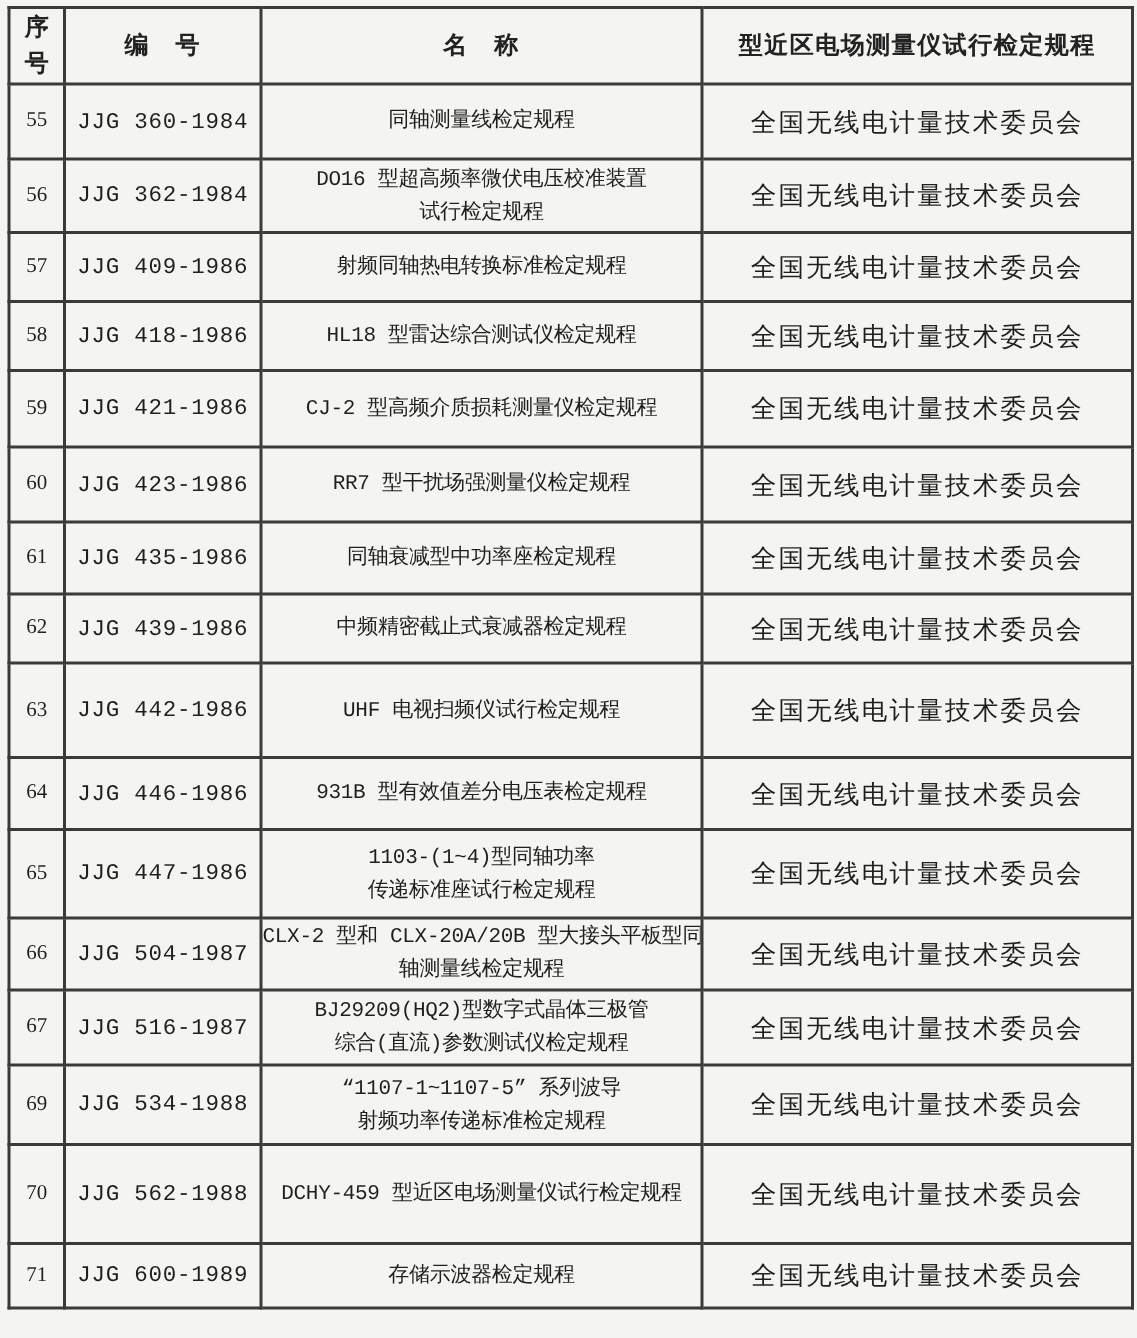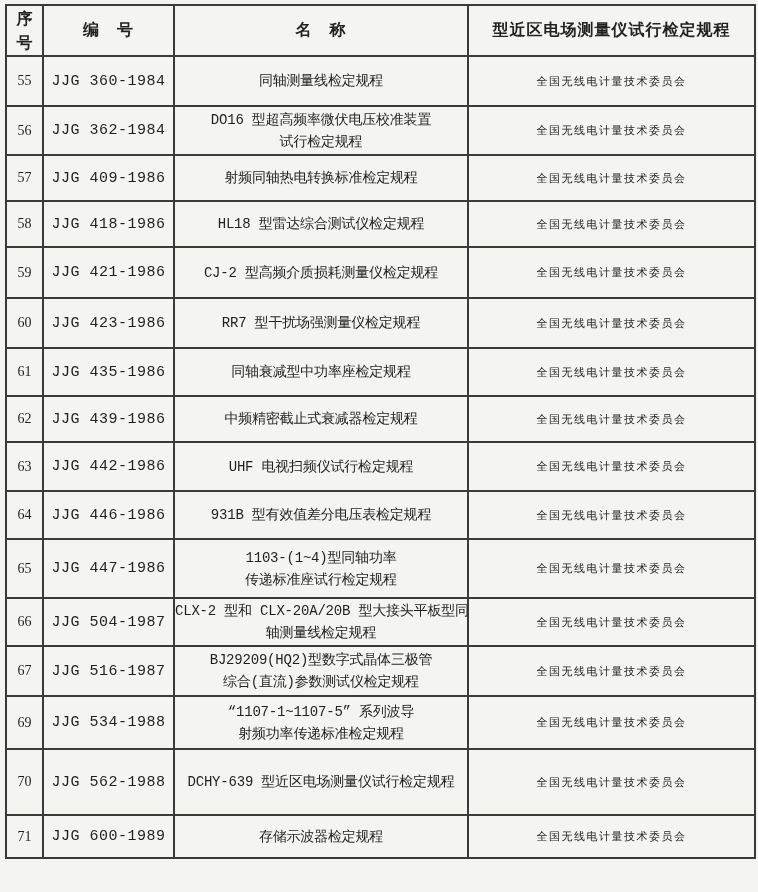--- a/index.html
+++ b/index.html
@@ -66,21 +66,21 @@
     margin-left: 28px;
   }
   td.c-name {
     font-family: "Liberation Mono", "Liberation Serif", serif;
     font-size: 14px;
     letter-spacing: -0.2px;
     line-height: 22px;
     white-space: pre;
   }
   td.c-comm {
-    font-size: 11px;
+    font-size: 17px;
     letter-spacing: 1.5px;
     white-space: nowrap;
   }
 </style>
 </head>
 <body>
 
 <div class="page">
   <table class="doc-table">
     <colgroup>
@@ -138,21 +138,21 @@
       <td class="c-code">JJG 435-1986</td>
       <td class="c-name">同轴衰减型中功率座检定规程</td>
       <td class="c-comm">全国无线电计量技术委员会</td>
     </tr>
     <tr style="height:46px">
       <td class="c-no">62</td>
       <td class="c-code">JJG 439-1986</td>
       <td class="c-name">中频精密截止式衰减器检定规程</td>
       <td class="c-comm">全国无线电计量技术委员会</td>
     </tr>
-    <tr style="height:49px">
+    <tr style="height:63px">
       <td class="c-no">63</td>
       <td class="c-code">JJG 442-1986</td>
       <td class="c-name">UHF 电视扫频仪试行检定规程</td>
       <td class="c-comm">全国无线电计量技术委员会</td>
     </tr>
     <tr style="height:48px">
       <td class="c-no">64</td>
       <td class="c-code">JJG 446-1986</td>
       <td class="c-name">931B 型有效值差分电压表检定规程</td>
       <td class="c-comm">全国无线电计量技术委员会</td>
@@ -181,21 +181,21 @@
     <tr style="height:53px">
       <td class="c-no">69</td>
       <td class="c-code">JJG 534-1988</td>
       <td class="c-name">“1107-1~1107-5” 系列波导
 射频功率传递标准检定规程</td>
       <td class="c-comm">全国无线电计量技术委员会</td>
     </tr>
     <tr style="height:66px">
       <td class="c-no">70</td>
       <td class="c-code">JJG 562-1988</td>
-      <td class="c-name">DCHY-639 型近区电场测量仪试行检定规程</td>
+      <td class="c-name">DCHY-459 型近区电场测量仪试行检定规程</td>
       <td class="c-comm">全国无线电计量技术委员会</td>
     </tr>
     <tr style="height:43px">
       <td class="c-no">71</td>
       <td class="c-code">JJG 600-1989</td>
       <td class="c-name">存储示波器检定规程</td>
       <td class="c-comm">全国无线电计量技术委员会</td>
     </tr>
   </tbody>
     </table>

